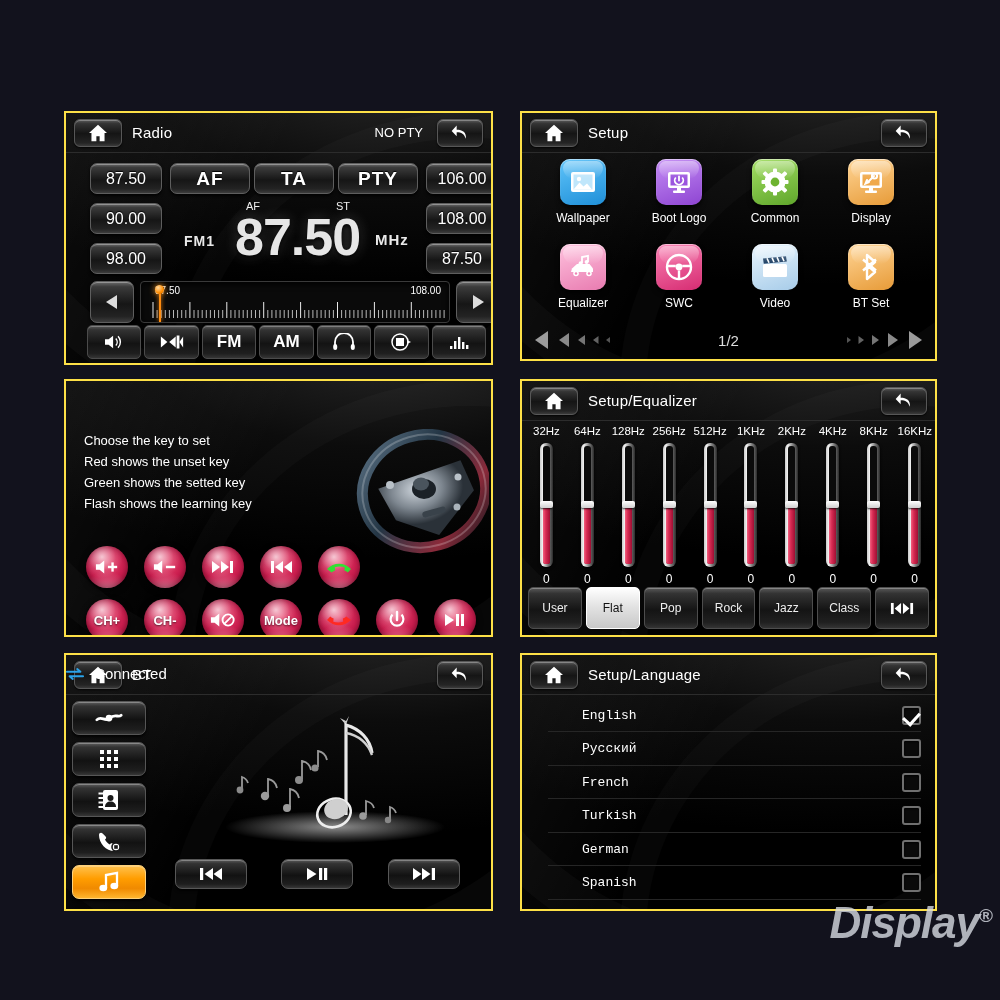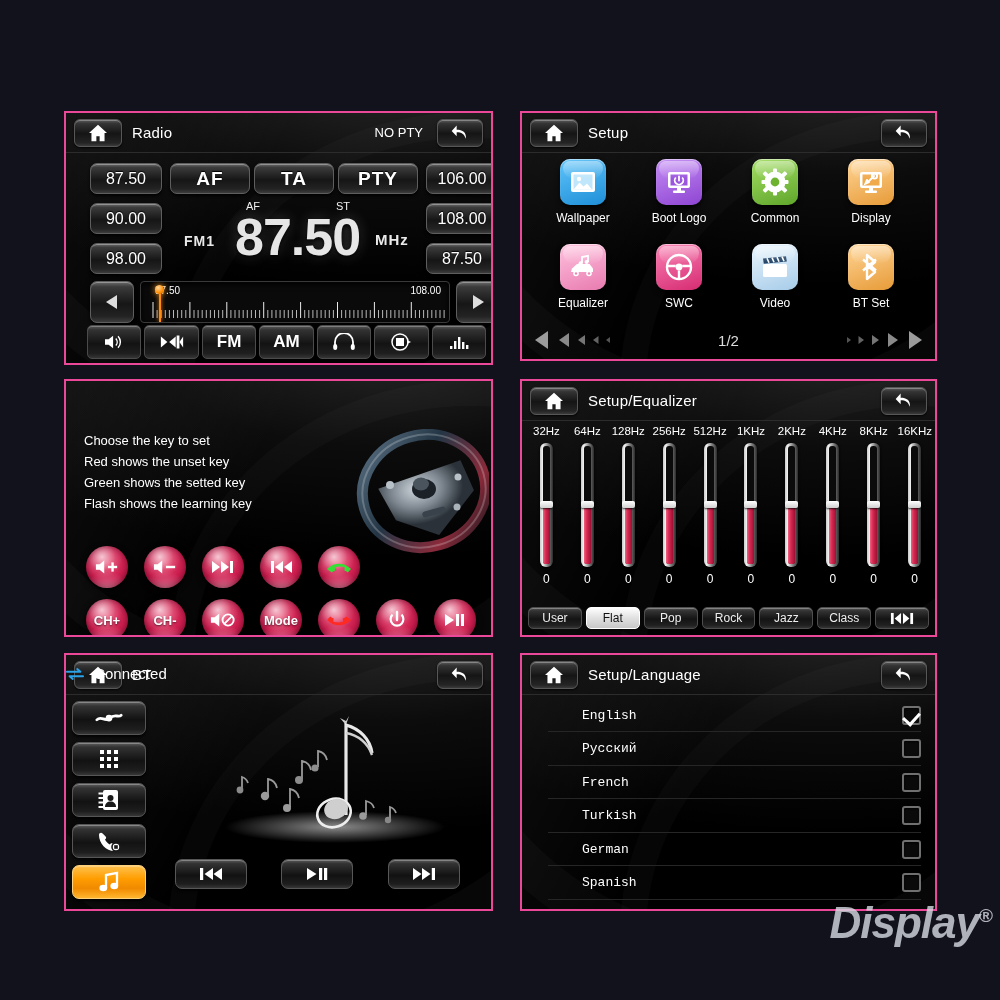--- a/index.html
+++ b/index.html
@@ -8,21 +8,21 @@
     background:#12121d;
     font-family:"Liberation Sans", sans-serif;
     position:relative;
     overflow:hidden;
   }
   .stage{ position:absolute; inset:0; }
 
   
   .panel{
     position:absolute;
-    border:2px solid #ec4899;
+    border:2px solid #fde047;
     background:#050505;
     overflow:hidden;
   }
   .panel-inner{
     position:absolute; inset:0;
     background:
       linear-gradient(118deg, rgba(255,255,255,0.055) 0%, rgba(255,255,255,0) 42%),
       radial-gradient(120% 80% at 75% -10%, #242424 0%, #0c0c0c 45%, #000 100%);
   }
   .swoosh{
@@ -165,21 +165,21 @@
     position:absolute; left:3px; right:3px; bottom:3px;
     background:linear-gradient(90deg,#f2607f 0%,#d62a52 40%,#9e0f33 100%);
     border-radius:2px;
   }
   .eqknob{
     position:absolute; left:0; right:0; height:7px;
     background:linear-gradient(180deg,#ffffff,#cfcfcf);
     border-radius:2px; box-shadow:0 1px 2px rgba(0,0,0,.8);
   }
   .eqval{ color:#fff; font-size:12px; margin-top:5px; }
-  .eqpresets{ position:absolute; left:6px; right:6px; bottom:6px; height:22px; display:flex; gap:4px;justify-content:center; }
+  .eqpresets{ position:absolute; left:6px; right:6px; bottom:6px; height:42px; display:flex; gap:4px;justify-content:center; }
   .eqp{
     flex:1 1 0;
     background:linear-gradient(180deg,#5a5a5a 0%,#333 14%,#141414 55%,#202020 86%,#343434 100%);
     border:1px solid #4d4d4d; border-radius:5px;
     box-shadow: inset 0 1px 0 rgba(255,255,255,.28);
     color:#eee; font-size:12px; display:flex; align-items:center; justify-content:center;
   }
   .eqp.active{
     background:linear-gradient(180deg,#ffffff 0%,#e3e3e3 45%,#c8c8c8 100%);
     color:#111; text-shadow:none; border-color:#fff;

